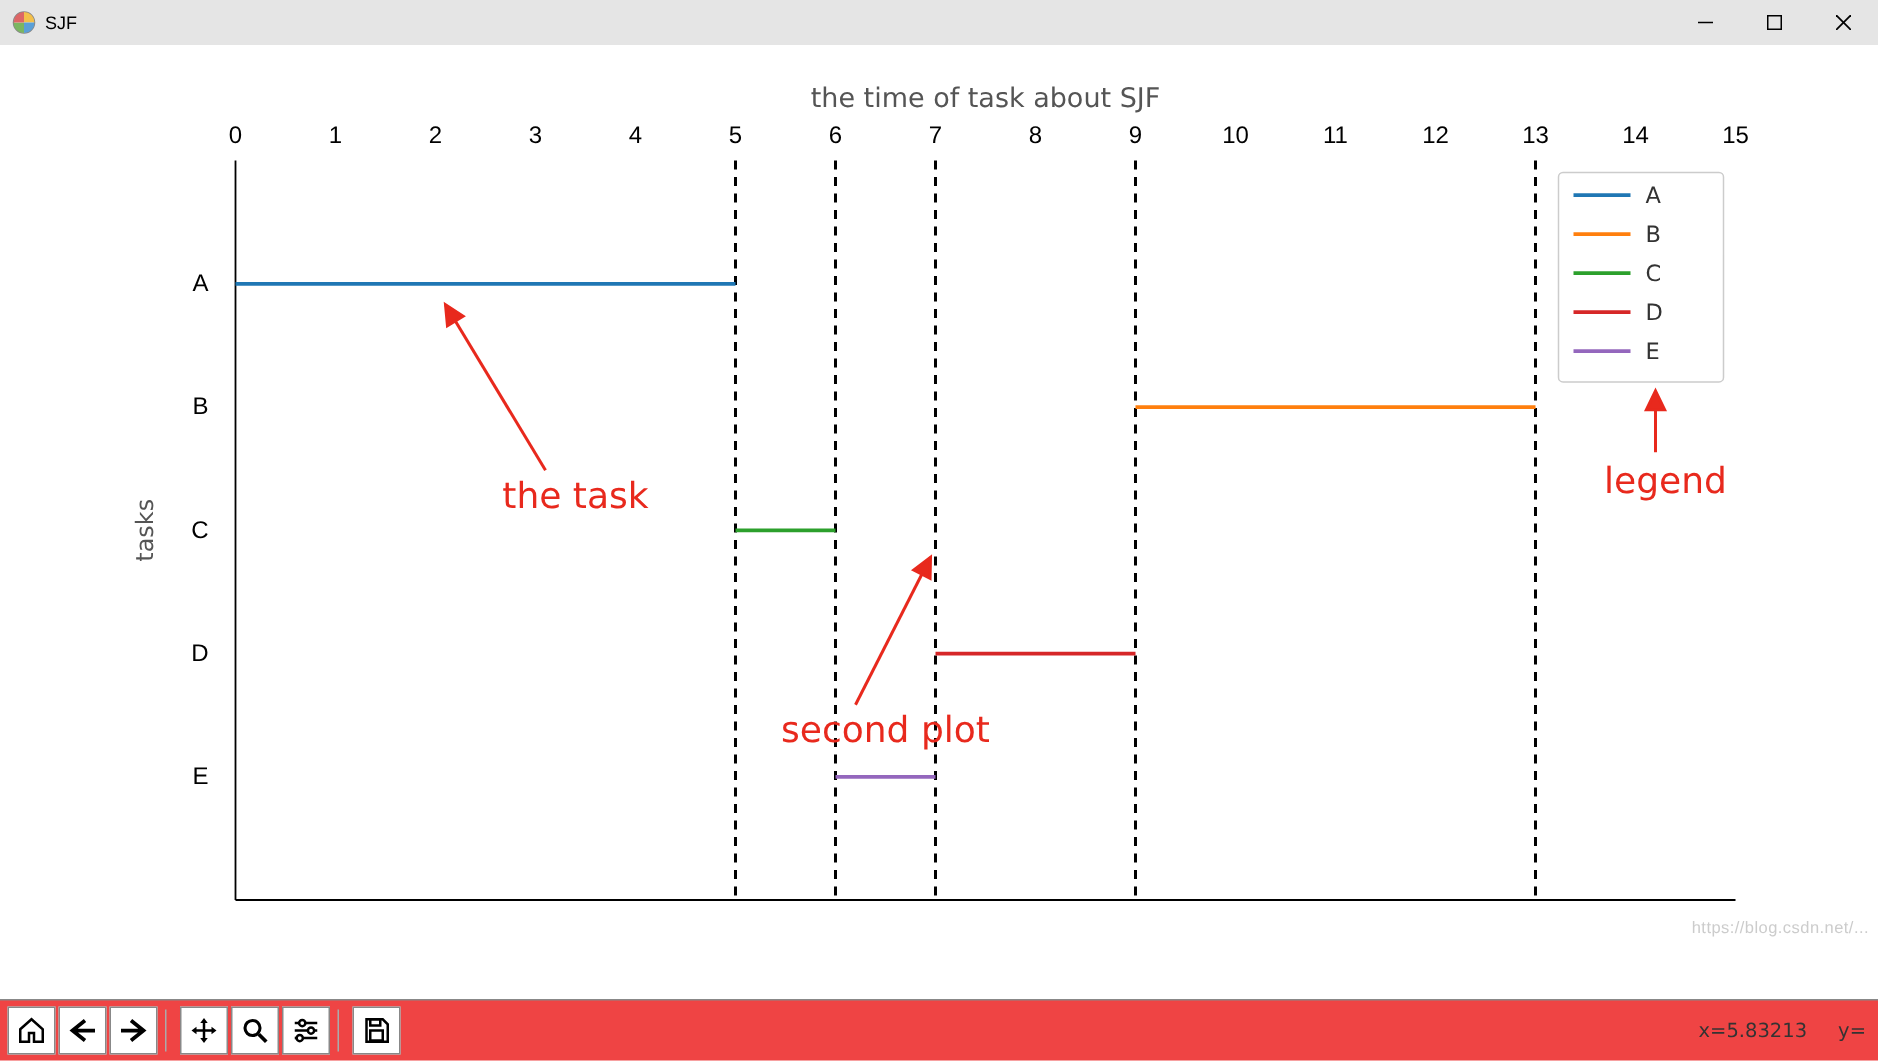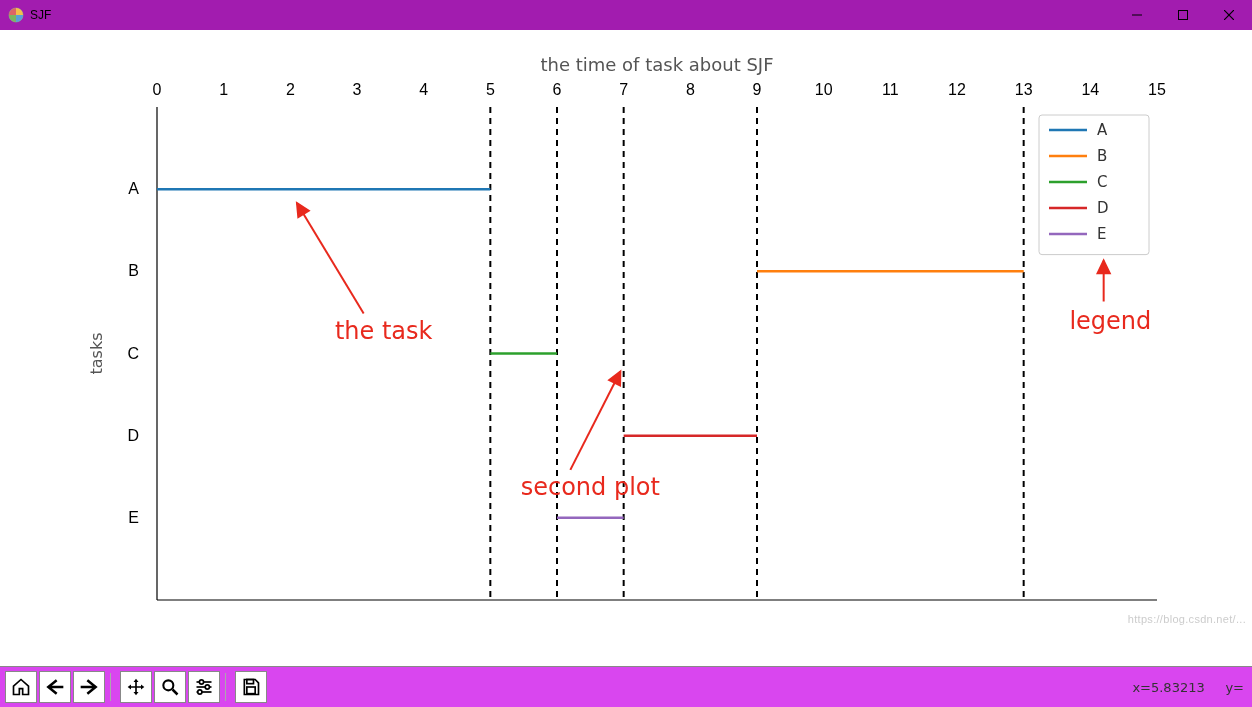--- a/index.html
+++ b/index.html
@@ -1,36 +1,36 @@
 <!DOCTYPE html>
 <html><head>
 <meta charset="utf-8">
 <style>
   html,body{margin:0;padding:0;width:1252px;height:707px;font-family:"Segoe UI",Arial,sans-serif;background:#fff;overflow:hidden;}
   
-  .titlebar{height:30px;display:flex;align-items:center;border-bottom:1px solid #ddd;background:#a21caf;}
+  .titlebar{height:30px;display:flex;align-items:center;border-bottom:1px solid #ddd;background:#e5e5e5;}
   .titlebar .icon{width:16px;height:16px;margin:0 6px 0 8px;}
   .titlebar .title{font-size:12px;flex:0 0 auto;}
   .titlebar .spacer{flex:1;}
   .titlebar .winbtn{width:46px;height:30px;display:flex;align-items:center;justify-content:center;}
   
   .chartwrap{position:absolute;left:0;top:30px;width:1252px;height:637px;background:#fff;}
   .chartwrap svg{display:block;}
   .axis-title{font-family:"DejaVu Sans",Arial,sans-serif;font-size:18px;fill:#555;}
   .ylabel{font-family:"DejaVu Sans",Arial,sans-serif;font-size:16px;fill:#555;}
   .spine{stroke:#000;stroke-width:1.2;fill:none;}
   .series{stroke-width:2.5;fill:none;}
   .vdash{stroke:#000;stroke-width:2;stroke-dasharray:6 5;}
   .legend-box{fill:#fff;stroke:#ccc;stroke-width:1;rx:3;}
   .legend-text{font-family:"DejaVu Sans",Arial,sans-serif;font-size:15px;fill:#333;}
   .ann-text{font-family:"Microsoft YaHei","DejaVu Sans",sans-serif;font-size:24px;fill:#e8291d;}
   .ann-arrow{stroke:#e8291d;stroke-width:2;fill:#e8291d;}
   .watermark{position:absolute;right:6px;bottom:42px;font-size:11px;color:#ccc;letter-spacing:.3px;pointer-events:none;text-align:right;}
   
-  .toolbar{position:absolute;left:0;bottom:0;width:1252px;height:40px;border-top:1px solid #888;background:#d946ef;display:flex;align-items:center;}
+  .toolbar{position:absolute;left:0;bottom:0;width:1252px;height:40px;border-top:1px solid #888;background:#ef4444;display:flex;align-items:center;}
   .tb-group{display:flex;align-items:center;height:34px;margin-left:4px;}
   .tb-sep{width:1px;height:28px;background:#aaa;margin:0 4px;}
   .tb-btn{width:30px;height:30px;border:1px solid #888;margin:1px;background:#fff;display:flex;align-items:center;justify-content:center;}
   .tb-btn svg{width:20px;height:20px;}
   .tb-status{margin-left:auto;margin-right:8px;font-size:13px;color:#333;font-family:"DejaVu Sans",Arial,sans-serif;}
 </style>
 </head>
 <body>
 
 <div class="titlebar">

